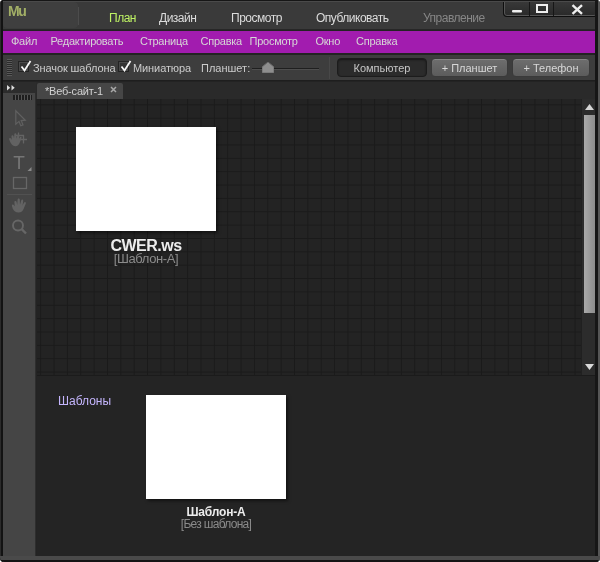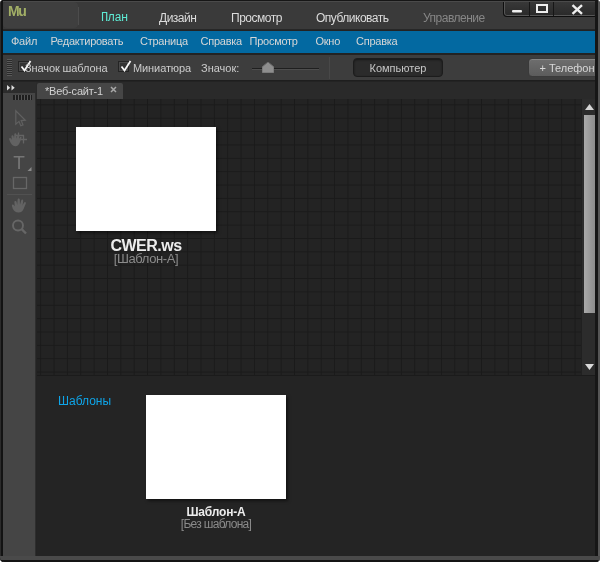--- a/index.html
+++ b/index.html
@@ -6,49 +6,49 @@
 *{box-sizing:border-box;font-family:"Liberation Sans",sans-serif;}
 #win{position:absolute;left:0;top:0;width:600px;height:562px;background:#232323;border-radius:4px;overflow:hidden;}
 .abs{position:absolute;}
 
 
 #titlebar{left:1px;top:1px;right:1px;height:29px;background:#3a3a3a;border-bottom:1px solid #272727;}
 #mubtn{left:2px;top:1px;width:75px;height:26px;background:#3f3f3f;border-radius:4px;}
 #mu{left:7px;top:2px;font-size:14px;font-weight:bold;color:#a2af66;letter-spacing:-1.5px;}
 #tsep{left:77px;top:6px;width:1px;height:18px;background:#4c4c4c;}
 .ttab{top:10px;font-size:12px;color:#dcdcdc;letter-spacing:-0.5px;}
-#t1{left:100px;color:#5eead4;font-family:Liberation Mono, monospace;}
+#t1{left:108px;color:#bef264;}
 #t2{left:158px;}
 #t3{left:230px;}
 #t4{left:315px;}
 #t5{left:422px;color:#868686;}
 
 
 #wbtns{left:503px;top:0px;width:95px;height:17px;background:linear-gradient(#3a3a3a,#292929);border:1px solid #0e0e0e;border-top:none;border-radius:0 0 4px 4px;box-shadow:inset 0 0 0 1px #565656;}
 .wdiv{top:1px;width:1px;height:15px;background:#161616;}
 #wd1{left:25px;} #wd2{left:49px;}
 
 
-#menubar{left:1px;top:31px;right:1px;height:23px;background:#0369a1;border-bottom:1px solid #232323;}
+#menubar{left:1px;top:31px;right:1px;height:23px;background:#a21caf;border-bottom:1px solid #232323;}
 .mitem{top:3.5px;font-size:11px;color:#d6d6d6;letter-spacing:-0.25px;}
 #m1{left:10px;} #m2{left:49.5px;} #m3{left:139px;} #m4{left:199.5px;} #m5{left:248.5px;} #m6{left:314.5px;} #m7{left:355px;}
 
 
 #ctrlbar{left:1px;top:55px;right:1px;height:26px;background:#3d3d3d;border-bottom:1px solid #1e1e1e;}
 #grip{left:6px;top:4px;width:5px;height:17px;background:repeating-linear-gradient(to bottom,#595959 0 1px,#2a2a2a 1px 2px);}
 .cbox{top:6px;width:11px;height:11px;background:#323232;border:1px solid #242424;box-shadow:inset 0 0 0 1px #494949;}
 #cb1{left:17px;} #cb2{left:117px;}
 .check{top:0px;width:14px;height:12px;font-size:13px;color:#fff;font-weight:bold;}
 .clabel{top:7px;font-size:11px;color:#cccccc;letter-spacing:-0.1px;}
-#cl1{left:24px;} #cl2{left:132px;}
+#cl1{left:32px;} #cl2{left:132px;}
 #szlabel{left:200px;top:7px;font-size:11px;color:#cccccc;}
 #sltrack{left:252px;top:68px;width:67px;height:2px;background:#1f1f1f;border-bottom:1px solid #4e4e4e;}
 #slthumb{left:262px;top:62px;}
 #vsep{left:329px;top:57px;width:1px;height:22px;background:#2c2c2c;border-right:1px solid #484848;}
-.btn{top:58px;height:19px;font-size:11px;color:#d8d8d8;text-align:center;line-height:18px;border-radius:4px;margin-left:16px;}
+.btn{top:58px;height:19px;font-size:11px;color:#d8d8d8;text-align:center;line-height:18px;border-radius:4px;}
 #b1{left:337px;width:90px;background:#2b2b2b;border:1px solid #1c1c1c;box-shadow:inset 0 1px 2px rgba(0,0,0,0.5);color:#c6c6c6;}
 #b2{left:431px;width:77px;background:linear-gradient(#6e6e6e,#5c5c5c);border:1px solid #3a3a3a;box-shadow:inset 0 1px 0 #858585;}
 #b3{left:512px;width:78px;background:linear-gradient(#6e6e6e,#5c5c5c);border:1px solid #3a3a3a;box-shadow:inset 0 1px 0 #858585;}
 
 
 #tabstrip{left:1px;top:82px;right:1px;height:17px;background:#2a2a2a;}
 #toolhead{left:3px;top:82px;width:33px;height:11px;background:#2c2c2c;}
 #chev{left:7px;top:84.5px;}
 #tab{left:37px;top:83px;width:86px;height:16px;background:#464646;border-radius:2px 2px 0 0;}
 #tabname{left:45px;top:85px;font-size:11px;color:#d2d2d2;letter-spacing:-0.2px;}
@@ -69,21 +69,21 @@
 #page1master{left:39px;top:151.5px;width:140px;text-align:center;font-size:13px;color:#8b8b8b;letter-spacing:-0.4px;}
 
 
 #sbar{left:581px;top:99px;width:14px;height:276px;background:#2c2c2c;border-left:1px solid #202020;}
 #sthumb{left:2px;top:16px;width:12px;height:198px;background:linear-gradient(to right,#aaaaaa,#8a8a8a);}
 #sup{left:3px;top:5px;}
 #sdown{left:3px;top:265px;}
 
 
 #bottom{left:37px;top:375px;width:558px;height:181px;background:#242424;border-top:1px solid #1b1b1b;}
-#tmplabel{left:21px;top:18px;font-size:12px;color:#0ea5e9;}
+#tmplabel{left:21px;top:18px;font-size:12px;color:#c4b5fd;}
 #page2{left:109px;top:19px;width:140px;height:104px;background:#ffffff;box-shadow:2px 2px 3px rgba(0,0,0,0.5);}
 #page2name{left:109px;top:129px;width:140px;text-align:center;font-size:12px;font-weight:bold;color:#ededed;letter-spacing:-0.2px;}
 #page2master{left:109px;top:141px;width:140px;text-align:center;font-size:12px;color:#8b8b8b;letter-spacing:-0.7px;}
 
 
 #tframe{left:0;top:0;width:600px;height:2px;background:linear-gradient(#161616 0 1px,#4a4a4a 1px 2px);border-radius:4px 4px 0 0;}
 #lframe{left:0;top:0;width:3px;height:562px;background:linear-gradient(to right,#2b2b2b 0 1px,#131313 1px 3px);}
 #rframe{right:0;top:0;width:5px;height:562px;background:linear-gradient(to right,#161616 0 3px,#565656 3px 5px);}
 #bframe{left:0;bottom:0;width:600px;height:6px;background:linear-gradient(to bottom,#4a4a4a 0 4px,#141414 4px 6px);border-radius:0 0 5px 5px;}
 </style>
@@ -195,27 +195,28 @@
           <path d="M1.5 6.5 L4.5 10.5 L10.5 1" stroke="#f5f5f5" stroke-width="1.8" fill="none"></path>
         </svg>
       </div>
     <span id="cl1" class="clabel abs">Значок шаблона</span>
     <div id="cb2" class="cbox abs">
         <svg class="check abs" style="left:1px;top:-2px" width="12" height="13">
           <path d="M1.5 6.5 L4.5 10.5 L10.5 1" stroke="#f5f5f5" stroke-width="1.8" fill="none"></path>
         </svg>
       </div>
     <span id="cl2" class="clabel abs">Миниатюра</span>
-    <span id="szlabel" class="abs">Значок:</span>
+    <span id="szlabel" class="abs">Планшет:</span>
   </div>
   <div id="sltrack" class="abs"></div>
   <svg id="slthumb" class="abs" width="12" height="11">
       <polygon points="6,0 12,5 12,11 0,11 0,5" fill="#8e8e8e" stroke="#6a6a6a" stroke-width="1"></polygon>
     </svg>
   <div id="vsep" class="abs"></div>
   <div id="b1" class="btn abs">Компьютер</div>
+  <div id="b2" class="btn abs">+ Планшет</div>
   <div id="b3" class="btn abs">+ Телефон</div>
 
   <div id="tframe" class="abs"></div>
   <div id="lframe" class="abs"></div>
   <div id="rframe" class="abs"></div>
   <div id="bframe" class="abs"></div>
 </div>
 
 </body></html>

